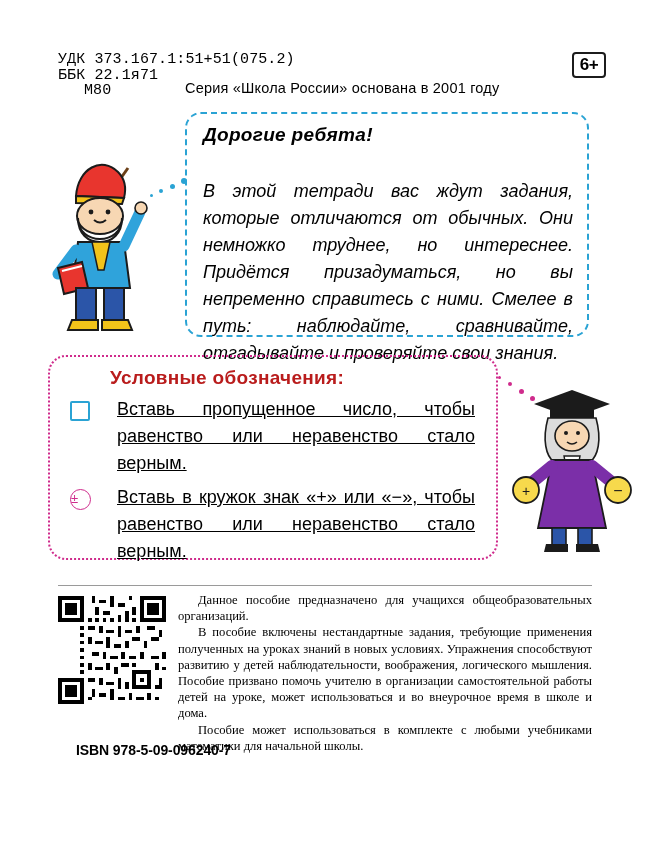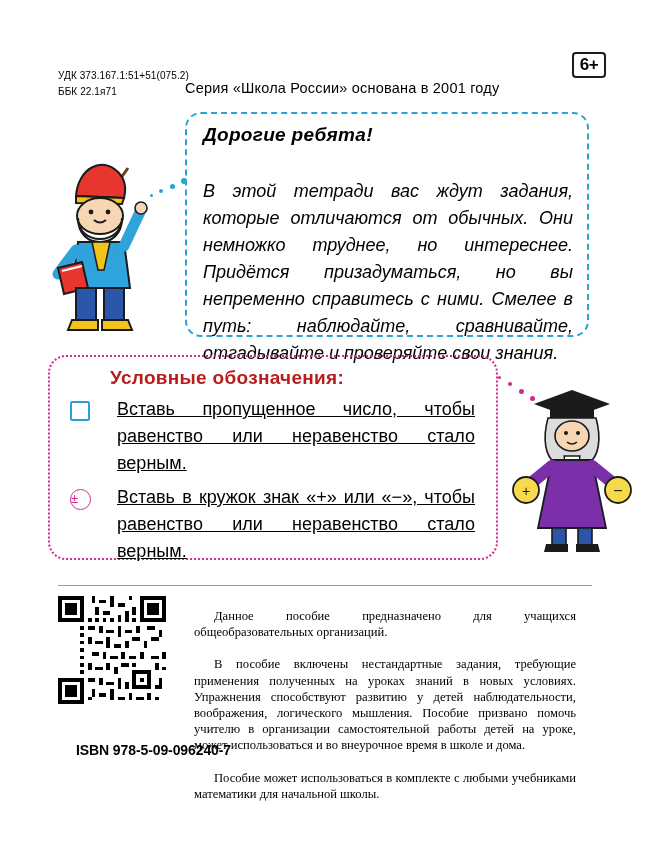--- a/index.html
+++ b/index.html
@@ -20,23 +20,23 @@
     position: absolute;
     left: 0; top: 0;
     width: 650px;
     height: 849px;
   }
 
   
   .codes {
     position: absolute;
     left: 58px;
-    top: 68px;
-    font-family: Liberation Sans, sans-serif;
-    font-size: 10px;
+    top: 52px;
+    font-family: Liberation Mono, monospace;
+    font-size: 15px;
     line-height: 15.5px;
     letter-spacing: 0.1px;
   }
   .codes .line2 { padding-left: 0px; }
   .codes .line3 { padding-left: 26px; }
 
   .age-badge {
     position: absolute;
     right: 44px;
     top: 52px;
@@ -223,21 +223,21 @@
     position: absolute;
     left: 178px;
     top: 592px;
     width: 414px;
     font-family: "Liberation Serif", serif;
     font-size: 12.6px;
     line-height: 16.2px;
     text-align: justify;
     text-align-last: left;
   }
-  .annotation p { margin: 16px; text-indent: 20px; }
+  .annotation p { margin: 0; text-indent: 20px; }
 
   
   .isbn {
     position: absolute;
     left: 76px;
     top: 742px;
     font-family: "Liberation Sans", sans-serif;
     font-weight: bold;
     font-size: 14px;
     letter-spacing: -0.1px;
@@ -254,20 +254,21 @@
   .copyright .indent { padding-left: 14px; }
 </style>
 </head>
 <body>
 
 <div class="page">
 
   <div class="codes">
     <div class="line1">УДК 373.167.1:51+51(075.2)</div>
     <div class="line2">ББК  22.1я71</div>
+    <div class="line3">М80</div>
   </div>
 
   <div class="age-badge">6+</div>
 
   <div class="series-line">Серия «Школа России» основана в 2001 году</div>
 
   <div class="gnome">
     <svg width="120" height="190" viewBox="0 0 120 190" xmlns="http://www.w3.org/2000/svg">
 
       <line x1="86" y1="18" x2="62" y2="52" stroke="#6b3f17" stroke-width="3"></line>

